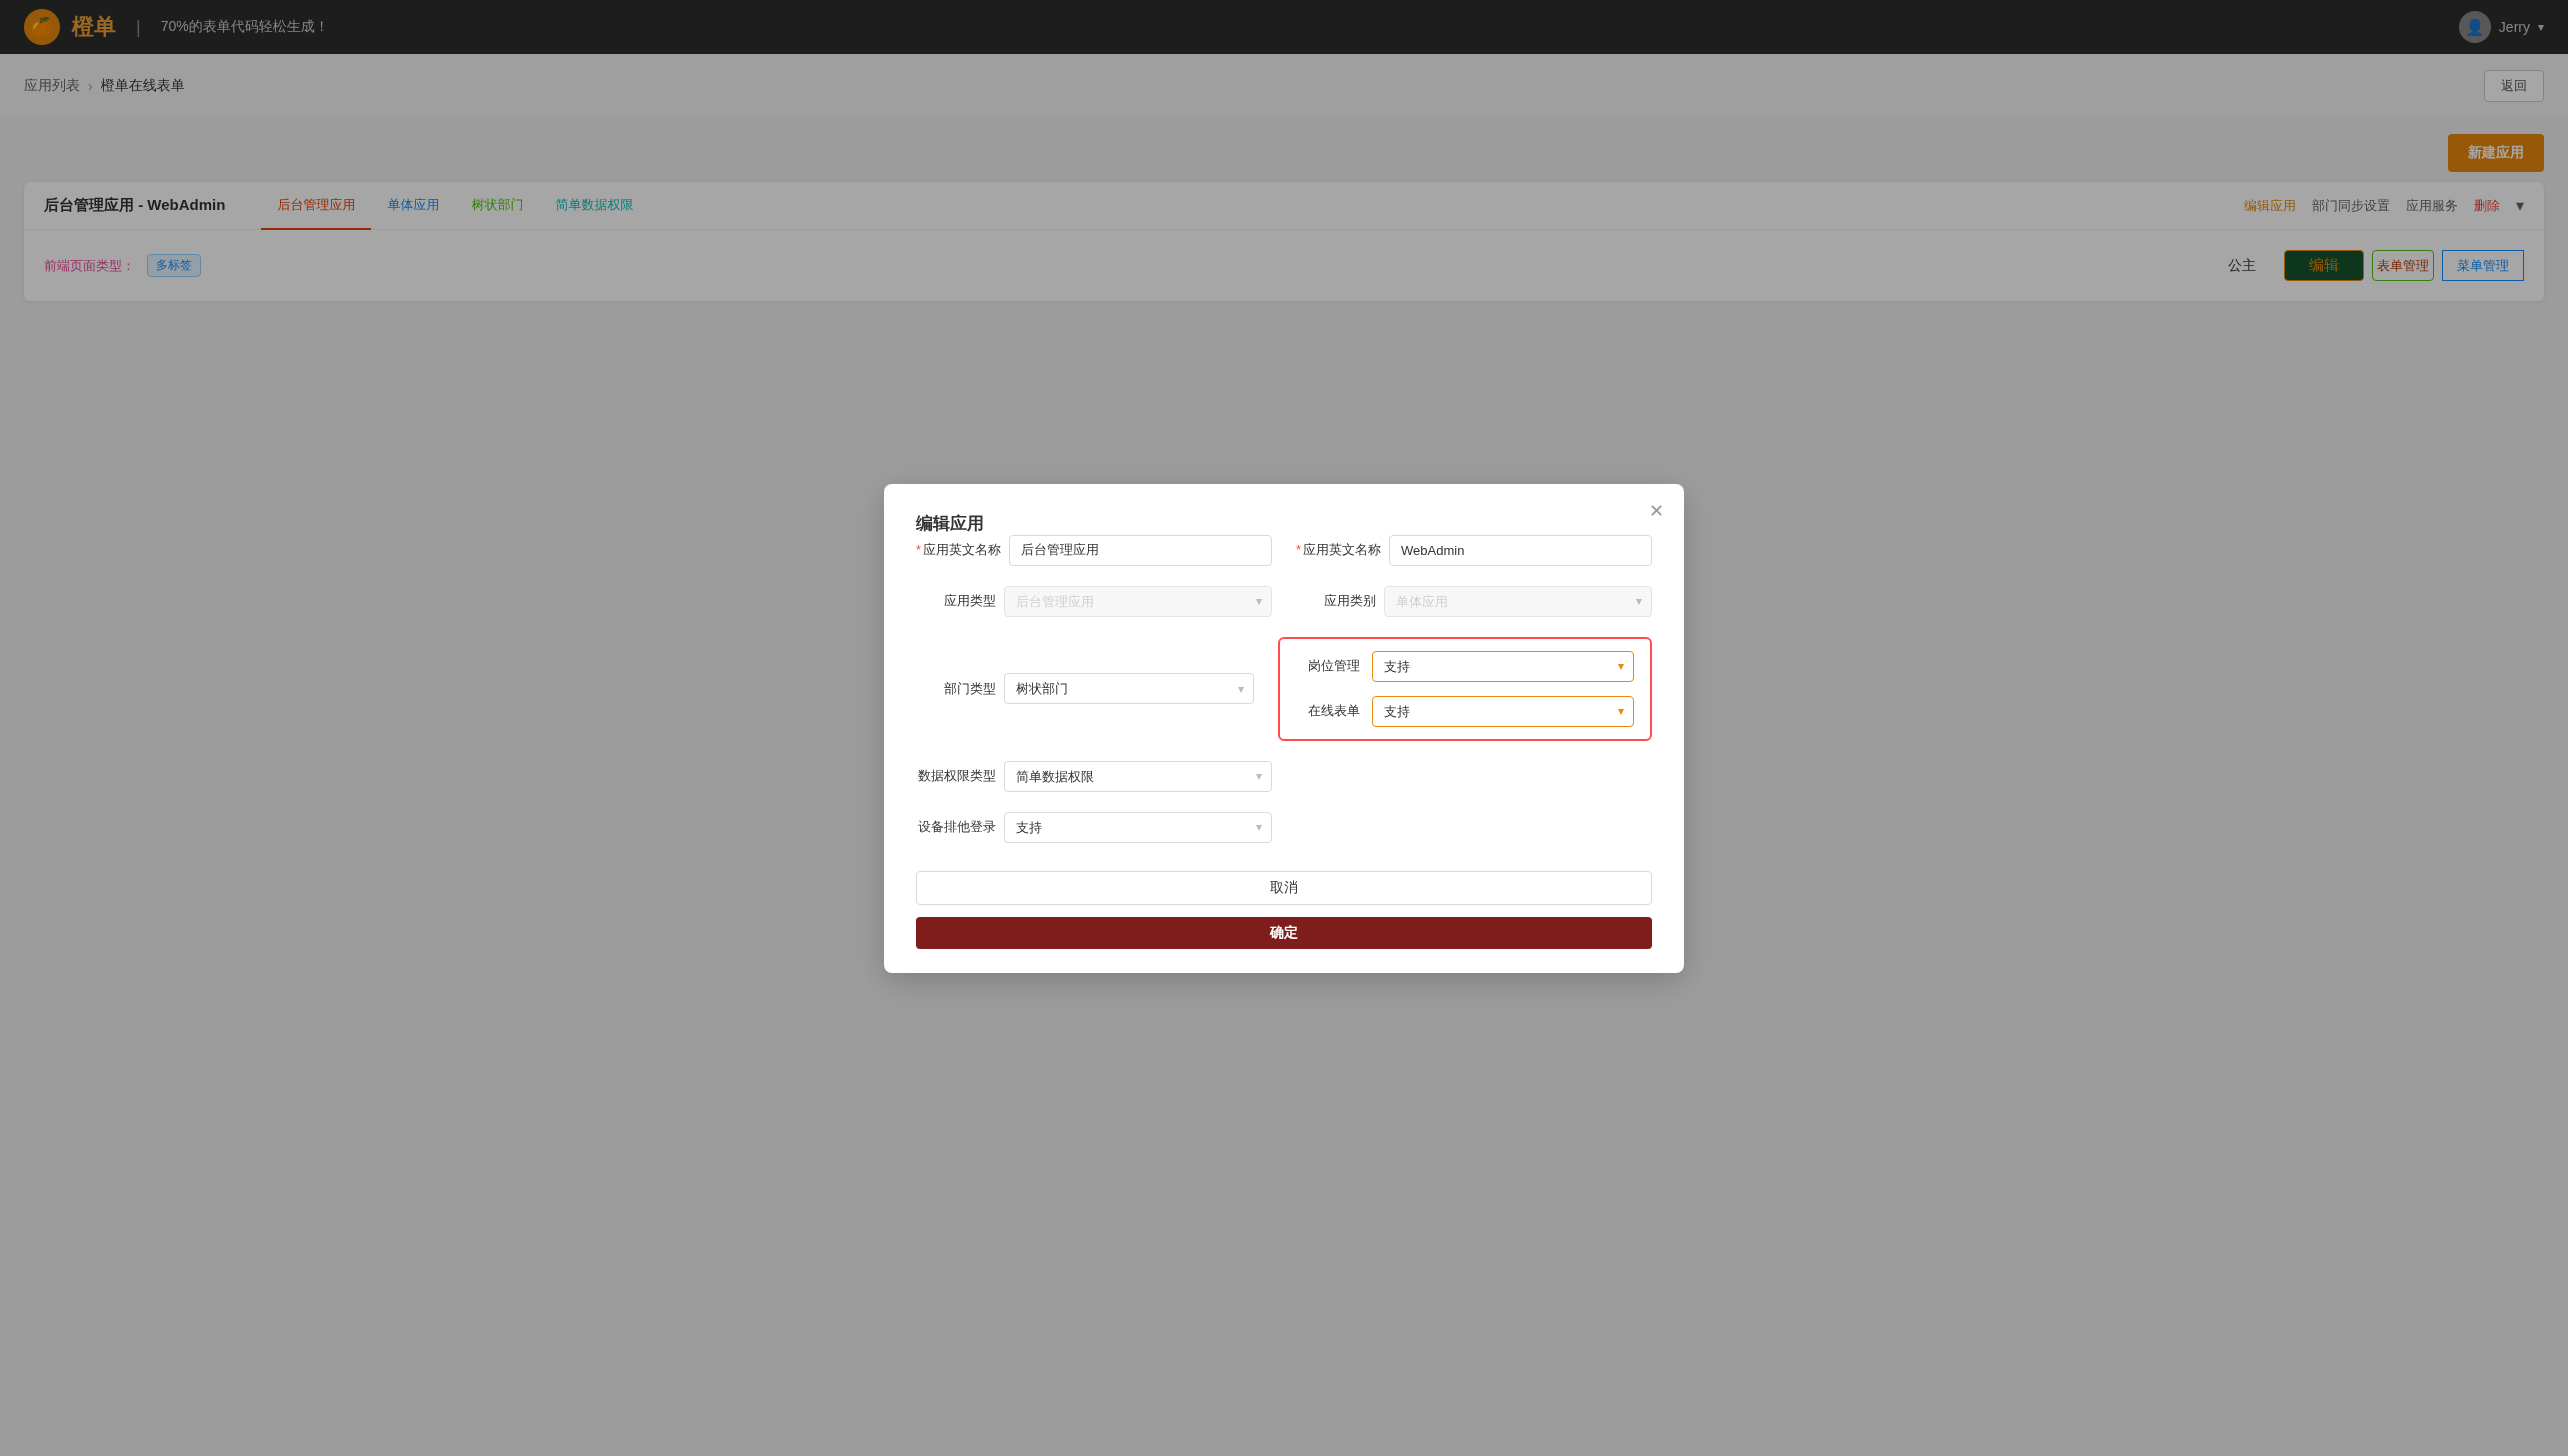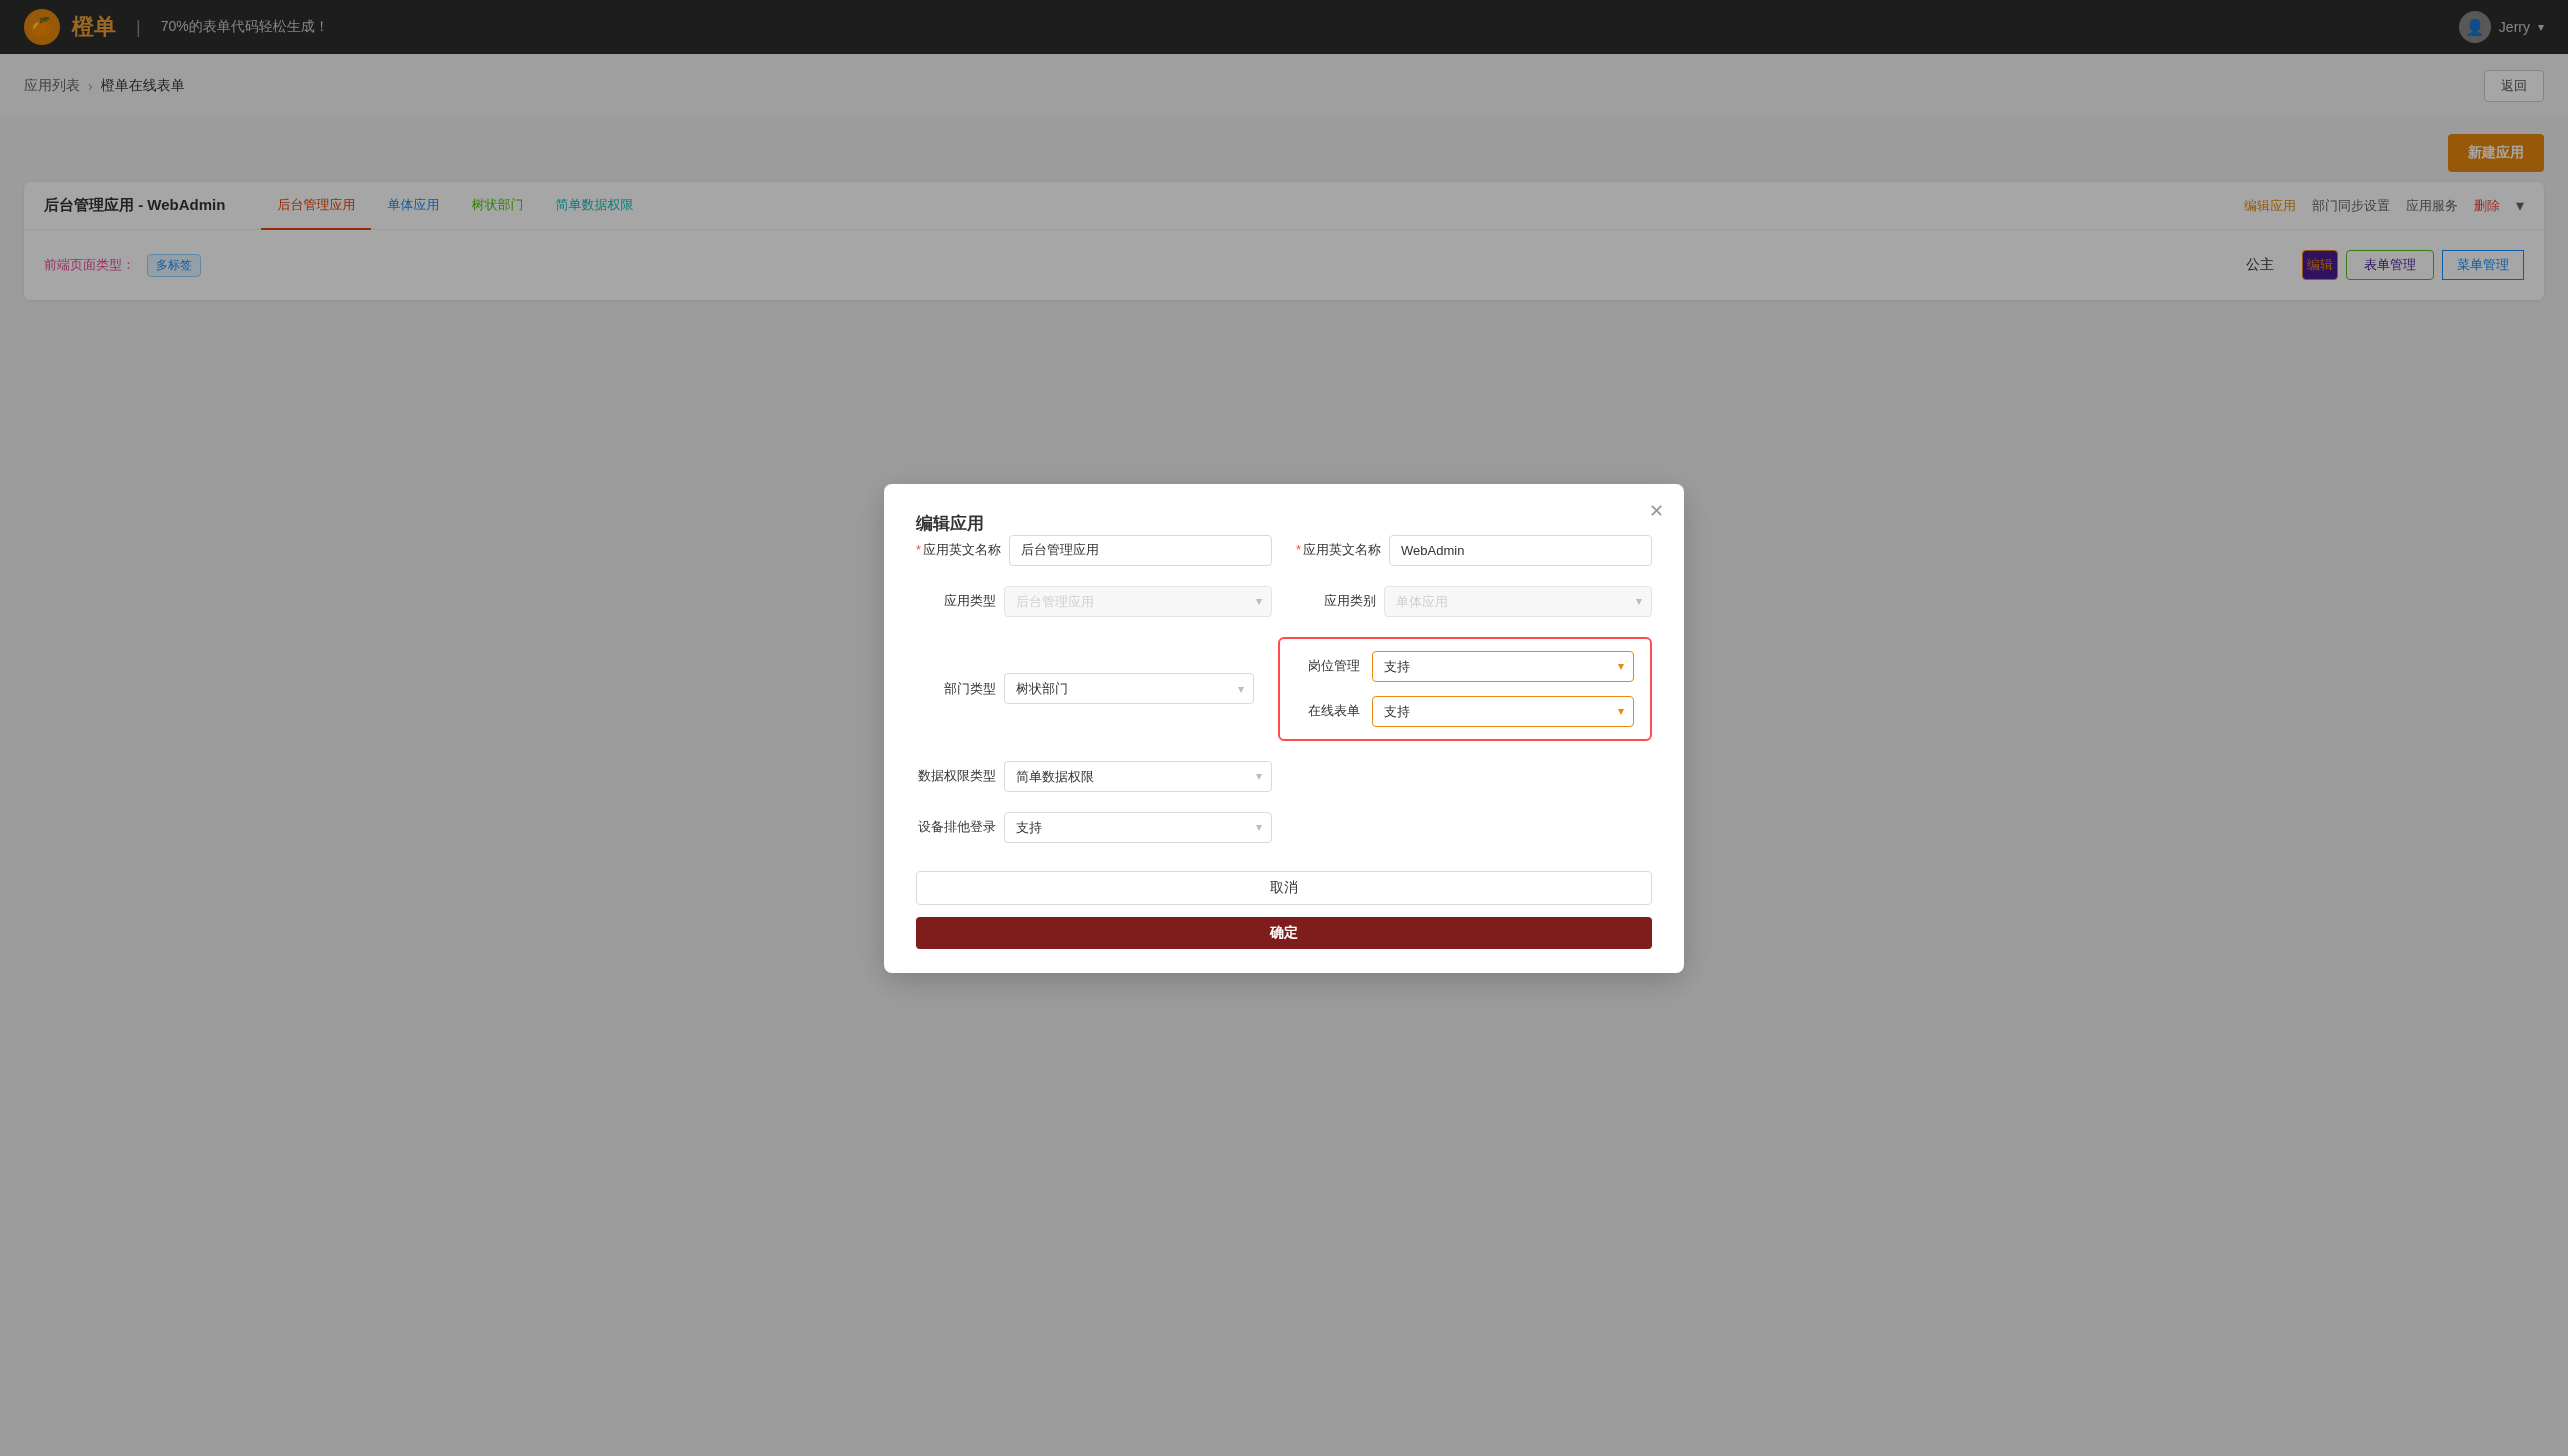--- a/index.html
+++ b/index.html
@@ -216,31 +216,31 @@
       color: #333;
     }
     .card-actions {
       display: flex;
       gap: 8px;
       margin-left: 16px;
     }
     .btn-edit {
       border: 1px solid #e8890c;
       color: #e8890c;
-      background: #4c1d95;
-      padding: 5px 4px;
-      border-radius: 4px;
-      cursor: pointer;
-      font-size: 13px;
+      background: #14532d;
+      padding: 5px 24px;
+      border-radius: 4px;
+      cursor: pointer;
+      font-size: 15px;
     }
     .btn-form {
       border: 1px solid #52c41a;
-      color: #4c1d95;
-      background: white;
-      padding: 5px 17px;
+      color: #c2410c;
+      background: white;
+      padding: 5px 4px;
       border-radius: 4px;
       cursor: pointer;
       font-size: 13px;
     }
     .btn-menu {
       border: 1px solid #1890ff;
       color: #1890ff;
       background: white;
       padding: 5px 14px;
       border-radius: 0;

